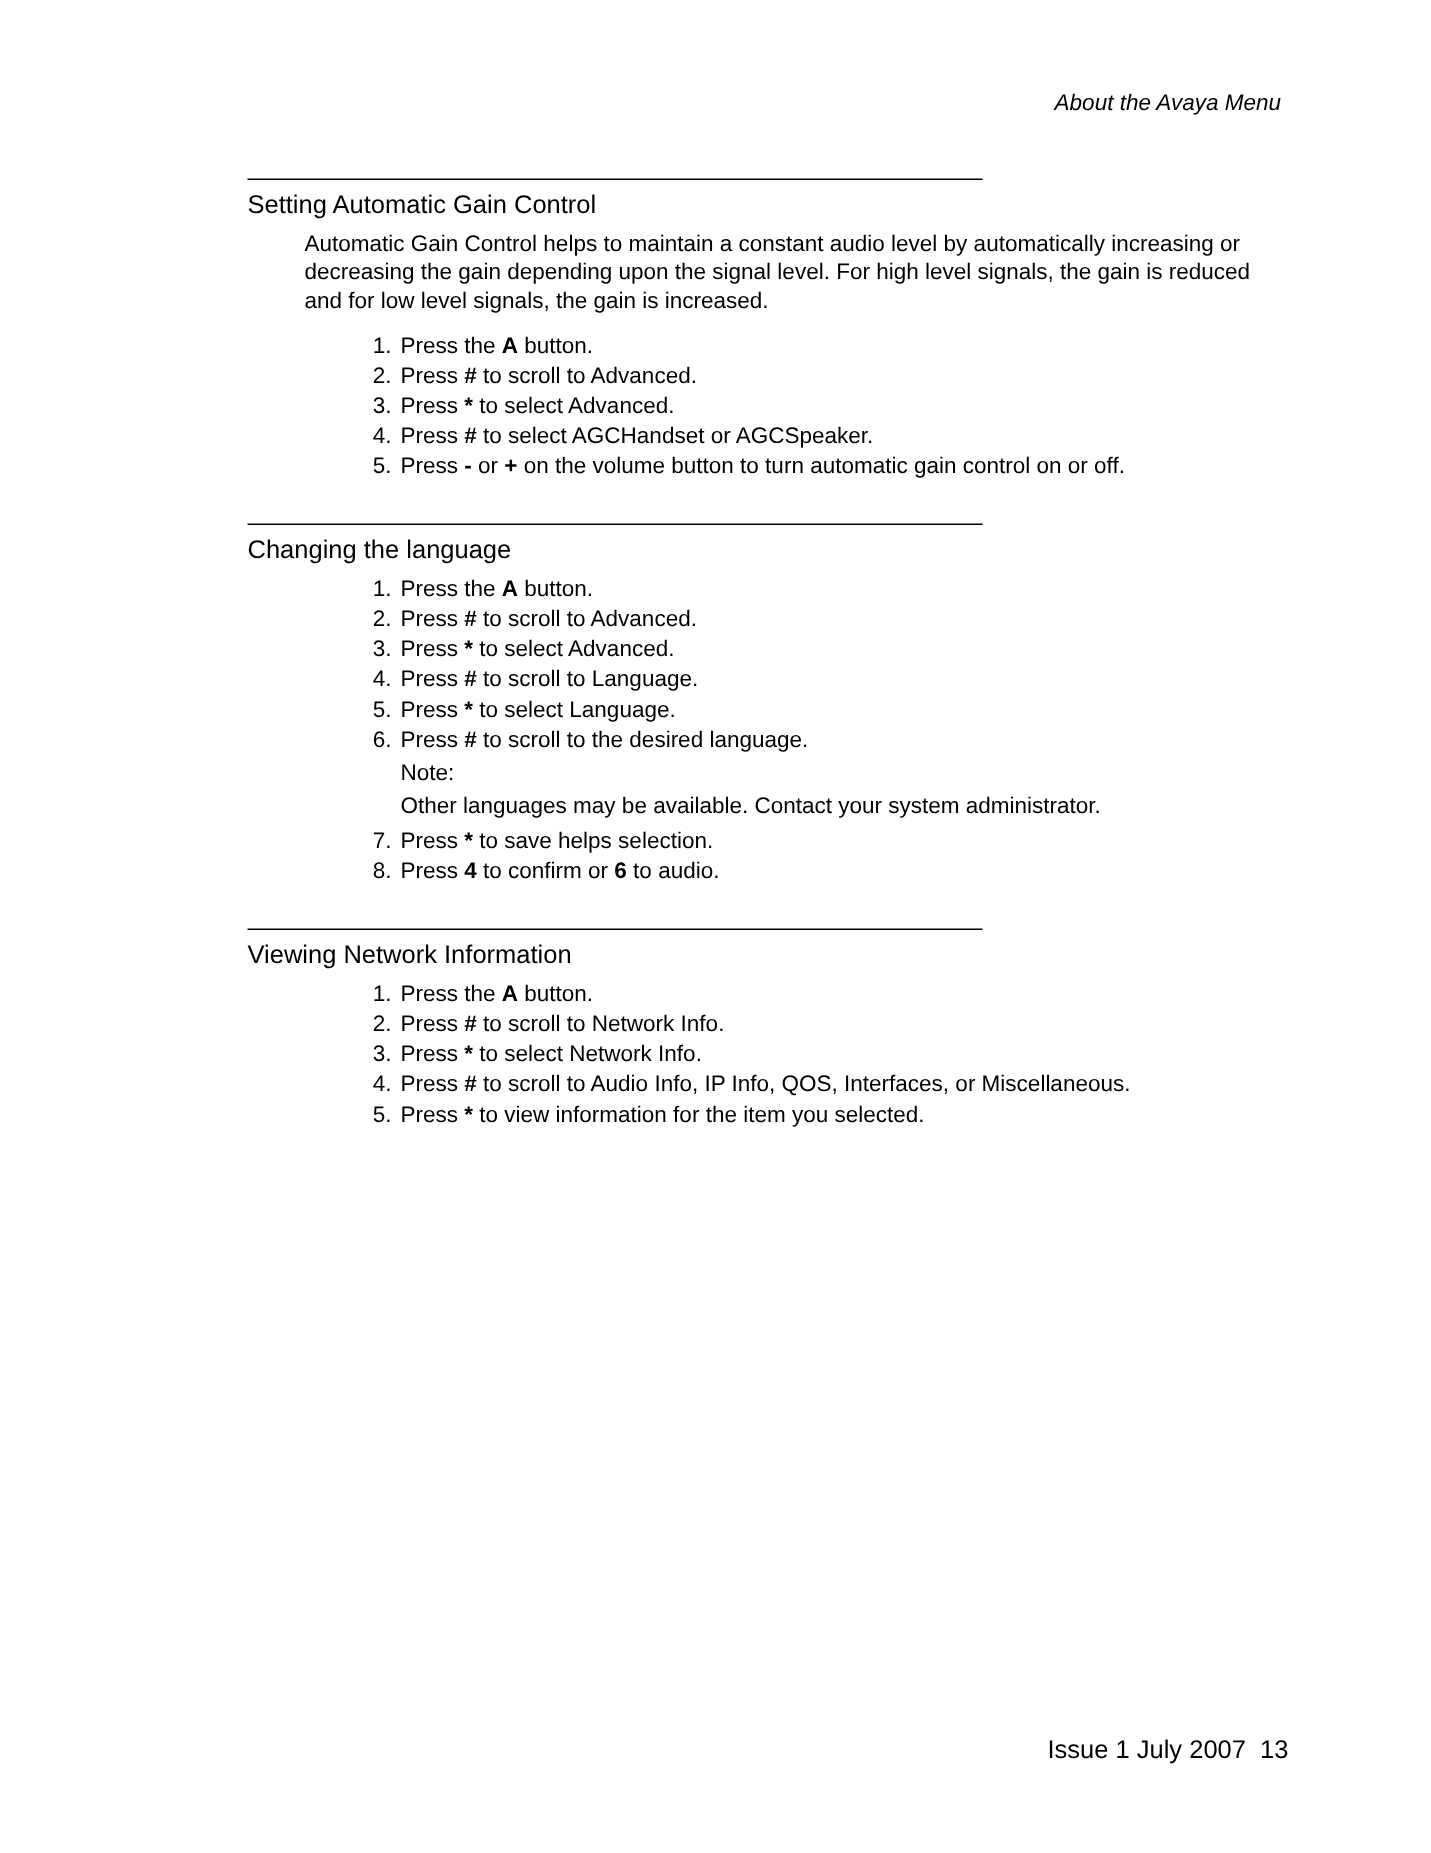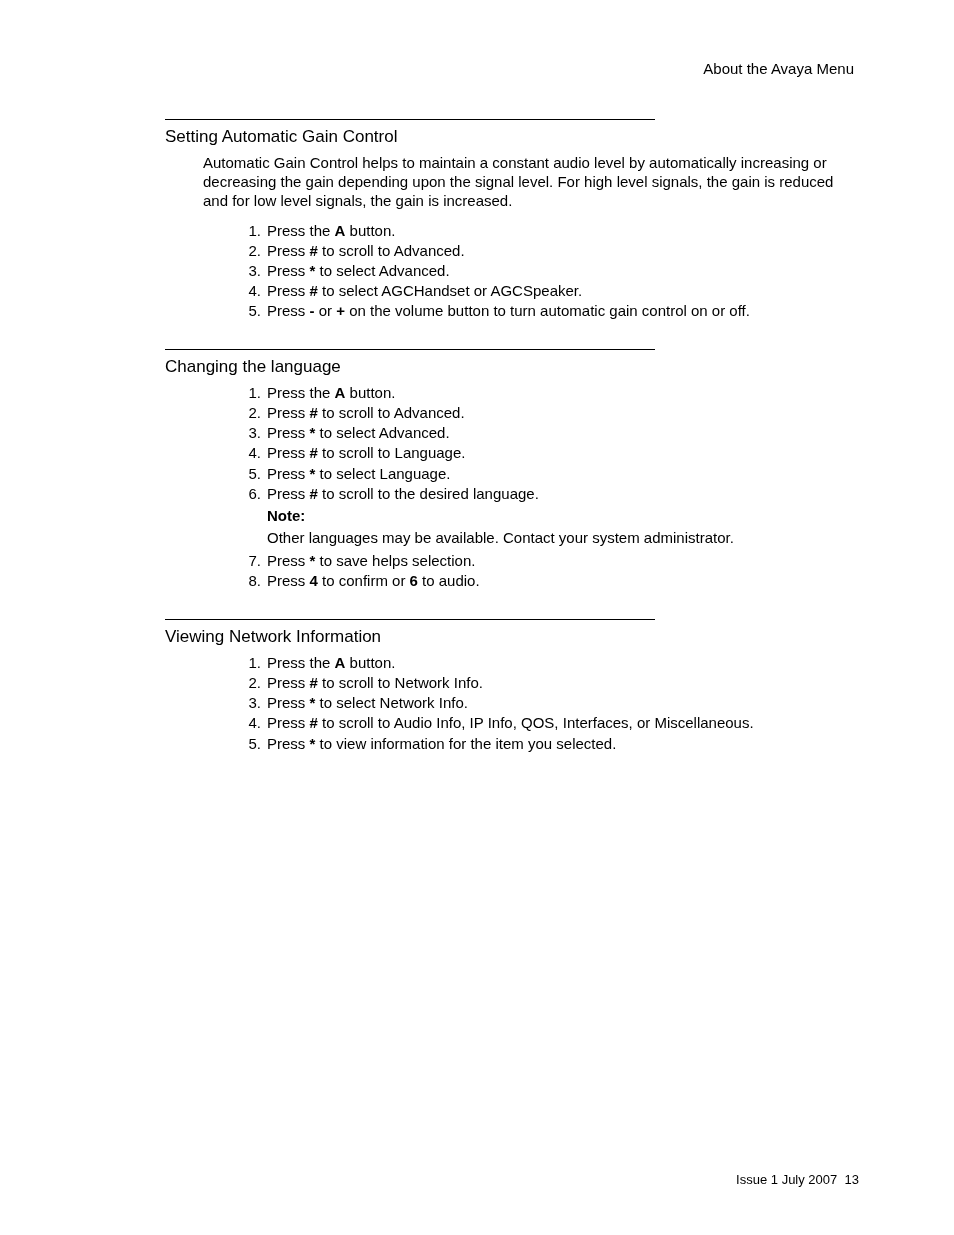--- a/index.html
+++ b/index.html
@@ -14,20 +14,21 @@
     .page {
       position: absolute;
       top: 0; left: 0; right: 0; bottom: 0;
       padding: 60px 95px 50px 165px;
     }
     .page-header {
       text-align: right;
       font-size: 15px;
       margin-bottom: 40px;
       padding-right: 5px;
+      font-style: italic;
     }
     .section {
       margin-bottom: 28px;
     }
     .section > .rule {
       border-top: 1px solid #000;
       width: 490px;
       margin-left: 0;
       margin-bottom: 6px;
     }
@@ -54,28 +55,28 @@
       line-height: 1.28;
     }
     ol.steps > li .num {
       min-width: 22px;
       text-align: right;
       padding-right: 6px;
       flex-shrink: 0;
     }
     ol.steps > li .txt { flex: 1; }
     .note-block { margin-top: 3px; margin-bottom: 3px; }
-    .note-label { font-weight: bold; display: block; margin-bottom: 3px; }
+    .note-label { font-weight: normal; display: block; margin-bottom: 3px; }
     .note-body { display: block; }
     .bold { font-weight: bold; }
     .footer {
       position: absolute;
-      bottom: 47px;
+      bottom: 58px;
       right: 95px;
-      font-size: 13px;
+      font-size: 17px;
     }
   </style>
 </head>
 <body>
 
 <div class="page">
   <div class="page-header">About the Avaya Menu</div>
 
   <div id="sections-container">
       <div class="section">

